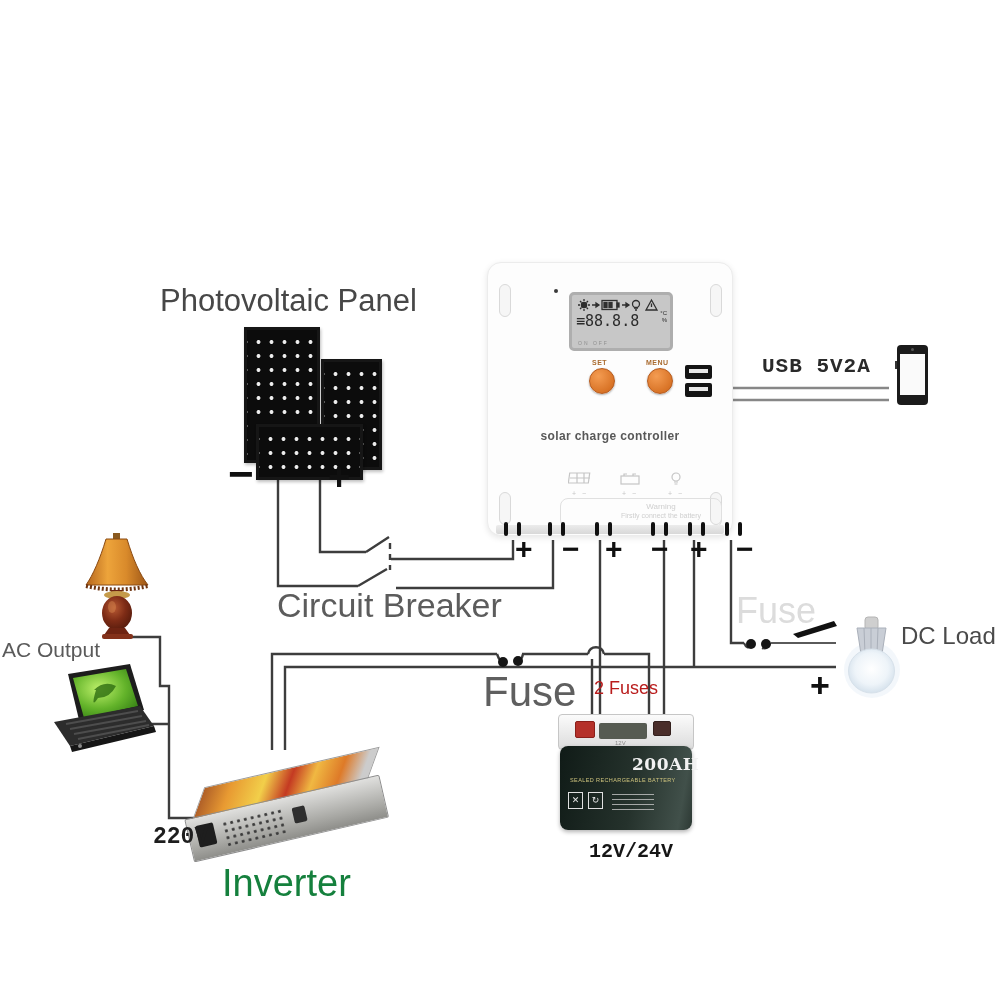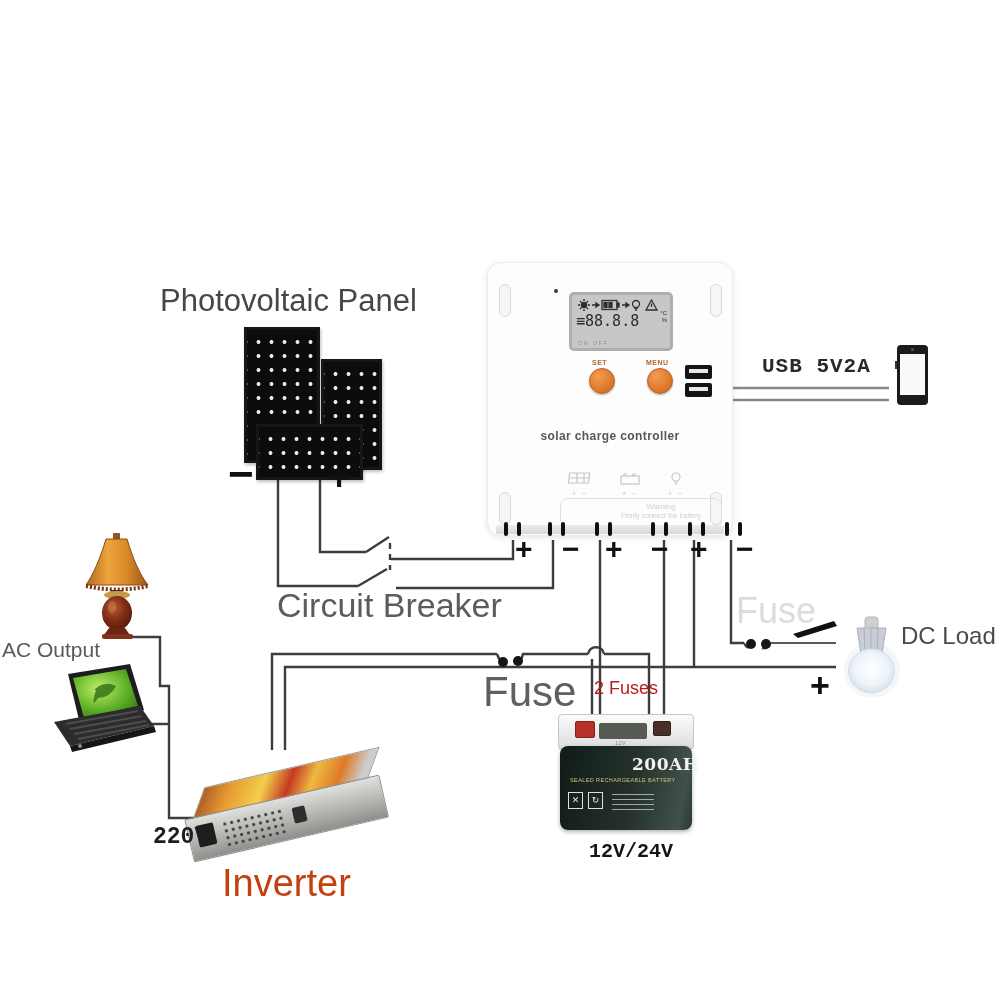--- a/index.html
+++ b/index.html
@@ -82,21 +82,21 @@
 
   
   .t-title{left:28px;top:150px;font-size:88px;font-weight:500;color:#2d2d2d;letter-spacing:-1px;line-height:1;z-index:4;}
   .t-pv{left:160px;top:283px;font-size:31px;color:#474747;z-index:4;}
   .t-cb{left:277px;top:586px;font-size:34px;color:#5c5c5c;z-index:4;}
   .t-fuse{left:483px;top:668px;font-size:42px;color:#5f5f5f;z-index:4;}
   .t-2fuses{left:594px;top:678px;font-size:18px;color:#b91c1c;z-index:4;}
   .t-fusedc{left:736px;top:590px;font-size:36px;color:#dcdcdc;z-index:1;}
   .t-dcload{left:901px;top:622px;font-size:24px;color:#4a4a4a;z-index:4;}
   .t-acout{left:2px;top:638px;font-size:21px;color:#5a5a5a;z-index:4;}
-  .t-inverter{left:222px;top:862px;font-size:38px;color:#c2410c;z-index:4;}
+  .t-inverter{left:222px;top:862px;font-size:38px;color:#15803d;z-index:4;}
   .t-220{left:153px;top:824px;font-family:"Liberation Mono",monospace;font-weight:bold;font-size:23px;color:#1e1e1e;z-index:4;}
   .t-usb{left:762px;top:355px;font-family:"Liberation Mono",monospace;font-weight:bold;font-size:21px;
          color:#2a2a2a;letter-spacing:1px;z-index:4;}
   .t-1224{left:566px;top:840px;width:130px;text-align:center;font-family:"Liberation Mono",monospace;
           font-weight:bold;font-size:20px;color:#161616;z-index:4;}
 </style>
 </head>
 <body>
 
 <div id="stage">

